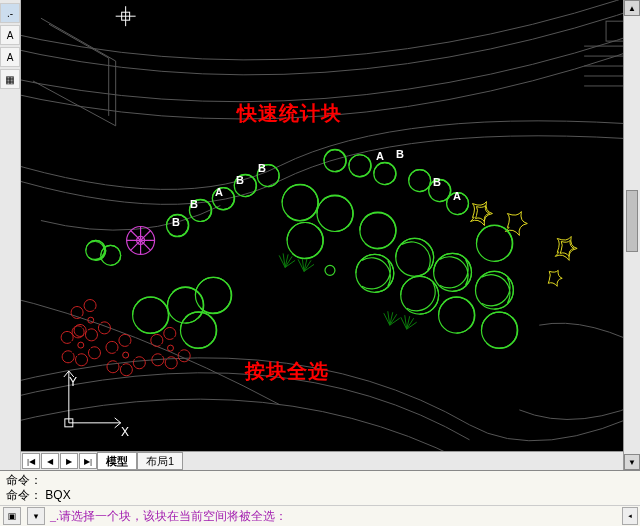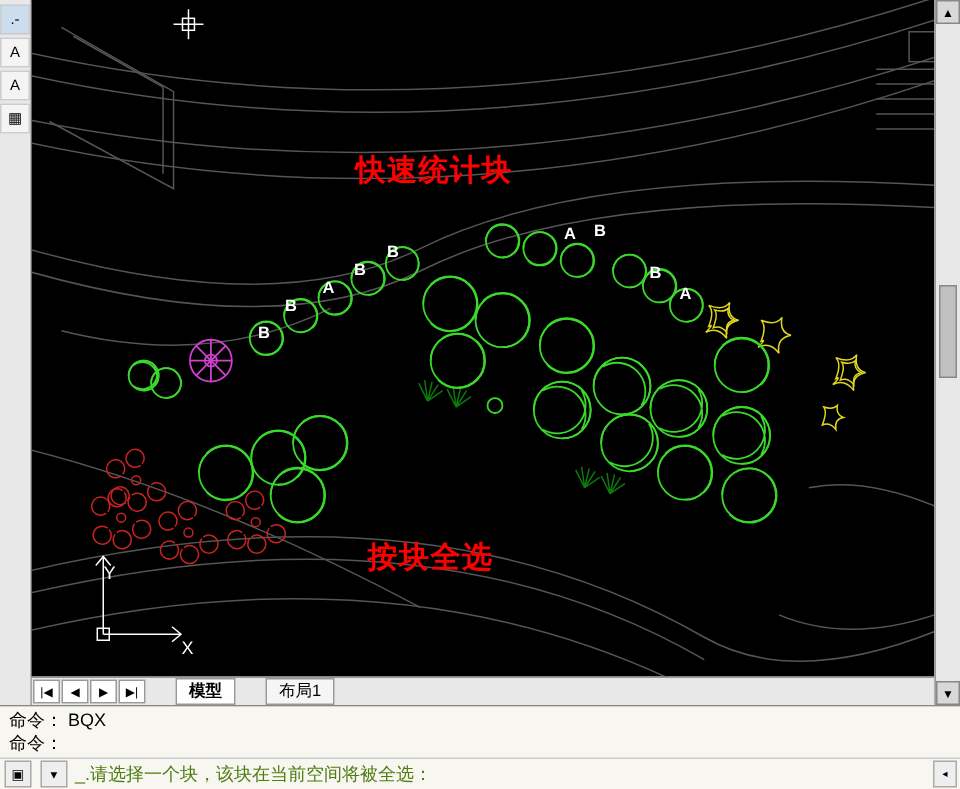--- a/index.html
+++ b/index.html
@@ -10,30 +10,30 @@
   .tool.active{background:#cde}
   .canvas-wrap{flex:1;display:flex;flex-direction:column;background:#000;position:relative;min-width:0}
   .canvas{flex:1;position:relative;overflow:hidden}
   
   .draw{position:absolute;left:0;top:0;width:100%;height:100%}
   .ucs{position:absolute;left:40px;bottom:22px;color:#fff;font-size:12px;font-family:Arial}
   .anno{position:absolute;color:#ff0000;font-weight:bold;font-size:20px;white-space:nowrap;letter-spacing:1px}
   .lbl{position:absolute;color:#fff;font-size:11px;font-family:Arial;font-weight:bold}
   .tabbar{height:18px;background:#e8e8e8;border-top:1px solid #999;display:flex;align-items:center;font-size:11px}
   .tabbtn{width:16px;height:14px;border:1px solid #999;background:#fff;margin-left:1px;display:flex;align-items:center;justify-content:center;font-size:8px;cursor:pointer}
-  .tab{padding:0 8px;height:16px;line-height:16px;border:1px solid #999;background:#f5f5f5;margin-left:20px;cursor:pointer;font-size:11px}
+  .tab{padding:0 8px;height:16px;line-height:16px;border:1px solid #999;background:#f5f5f5;margin-left:0;cursor:pointer;font-size:11px}
   .tab.active{background:#fff;font-weight:bold}
   .scroll-v{width:16px;background:#e8e8e8;border-left:1px solid #999;position:relative}
   .scroll-v .thumb{position:absolute;left:2px;top:190px;width:10px;height:60px;background:#c0c0c0;border:1px solid #888;cursor:pointer}
   .scroll-v .arrow{width:14px;height:14px;background:#d8d8d8;border:1px solid #888;position:absolute;left:0;cursor:pointer;font-size:8px;display:flex;align-items:center;justify-content:center}
   .cmd-area{border-top:1px solid #888}
   .cmd-log{background:#f7f6f0;font-size:12px;font-family:SimSun,Arial;padding:2px 6px;line-height:15px;border-bottom:1px solid #ccc}
   .cmd-input-row{display:flex;align-items:center;background:#f7f6f0;height:20px}
   .cmd-icon{width:16px;height:16px;margin:0 3px;border:1px solid #aaa;background:#eee;display:flex;align-items:center;justify-content:center;font-size:9px;cursor:pointer}
-  .cmd-input{flex:1;font-size:12px;font-family:Liberation Sans, sans-serif;color:#4d7c0f;padding-left:2px}
+  .cmd-input{flex:1;font-size:12px;font-family:Liberation Serif, serif;color:#a21caf;padding-left:2px}
   .cmd-dd{width:14px;height:16px;border:1px solid #aaa;background:#eee;margin-right:2px;display:flex;align-items:center;justify-content:center;font-size:7px;cursor:pointer}
 </style>
 </head>
 <body>
 
 <div class="app">
   <div class="workspace">
 
     <div class="toolbar">
       <div class="tool active">.-</div>
@@ -297,22 +297,22 @@
 
     <div class="scroll-v">
       <div class="arrow" style="top:0">▲</div>
       <div class="thumb"></div>
       <div class="arrow" style="bottom:0">▼</div>
     </div>
   </div>
 
   <div class="cmd-area">
     <div class="cmd-log">
+      <div>命令：</div>
       <div>命令：  BQX</div>
-      <div>命令：</div>
     </div>
     <div class="cmd-input-row">
       <div class="cmd-icon">▣</div>
       <div class="cmd-icon">▾</div>
       <div class="cmd-input">_.请选择一个块，该块在当前空间将被全选：</div>
       <div class="cmd-dd">◂</div>
     </div>
   </div>
 </div>
 

